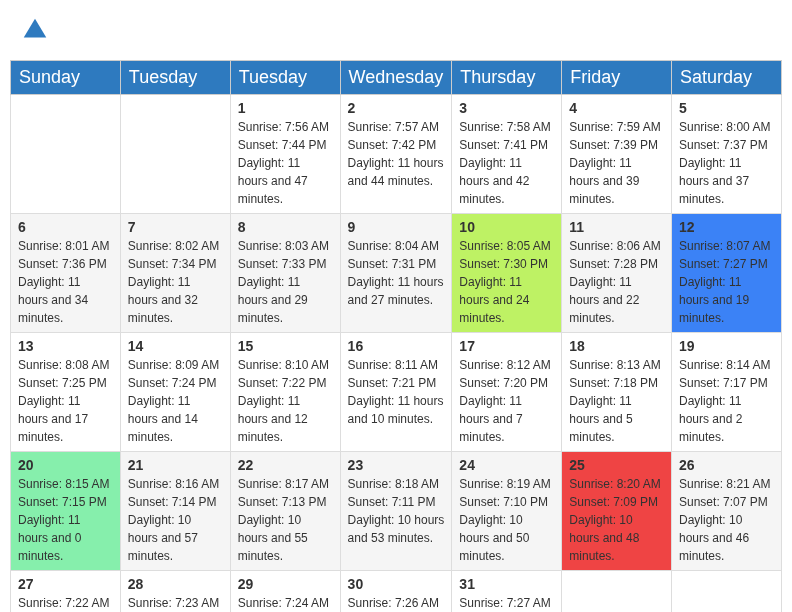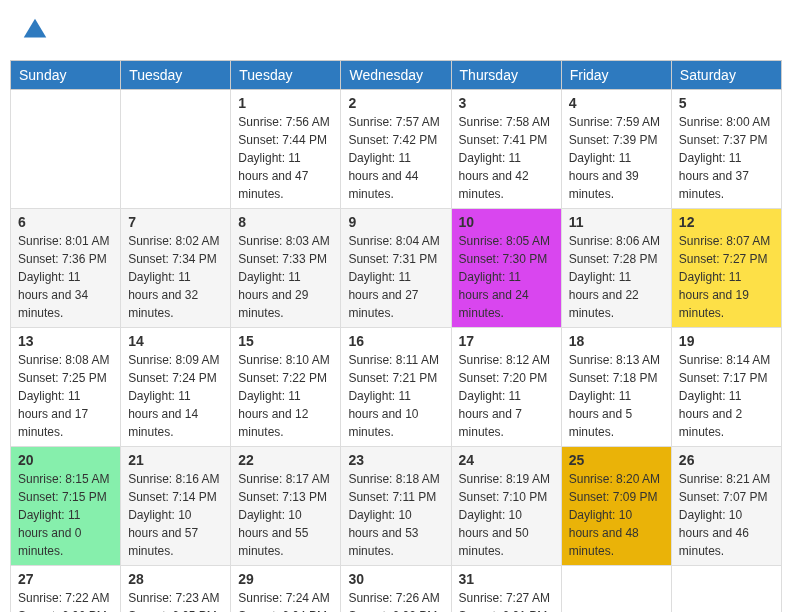--- a/index.html
+++ b/index.html
@@ -55,21 +55,21 @@
     }
     .calendar {
       width: 100%;
       border-collapse: collapse;
     }
     .calendar th {
       background-color: #2e7abf;
       color: white;
       text-align: left;
       padding: 6px 8px;
-      font-size: 14px;
+      font-size: 18px;
       font-weight: normal;
       border: 1px solid #ccc;
     }
     .calendar td {
       vertical-align: top;
       padding: 5px 7px;
       font-size: 11px;
       color: #333;
       border: 1px solid #ddd;
       width: calc(100% / 7);
@@ -160,29 +160,29 @@
           <div class="day-info">Sunrise: 8:02 AM<br>Sunset: 7:34 PM<br>Daylight: 11 hours and 32 minutes.</div>
         </td>
         <td style="background-color: rgb(245, 245, 245);">
           <span class="day-number">8</span>
           <div class="day-info">Sunrise: 8:03 AM<br>Sunset: 7:33 PM<br>Daylight: 11 hours and 29 minutes.</div>
         </td>
         <td style="background-color: rgb(245, 245, 245);">
           <span class="day-number">9</span>
           <div class="day-info">Sunrise: 8:04 AM<br>Sunset: 7:31 PM<br>Daylight: 11 hours and 27 minutes.</div>
         </td>
-        <td style="background-color: #d946ef;">
+        <td style="background-color: #bef264;">
           <span class="day-number">10</span>
           <div class="day-info">Sunrise: 8:05 AM<br>Sunset: 7:30 PM<br>Daylight: 11 hours and 24 minutes.</div>
         </td>
         <td style="background-color: rgb(245, 245, 245);">
           <span class="day-number">11</span>
           <div class="day-info">Sunrise: 8:06 AM<br>Sunset: 7:28 PM<br>Daylight: 11 hours and 22 minutes.</div>
         </td>
-        <td style="background-color: #fde047;">
+        <td style="background-color: #3b82f6;">
           <span class="day-number">12</span>
           <div class="day-info">Sunrise: 8:07 AM<br>Sunset: 7:27 PM<br>Daylight: 11 hours and 19 minutes.</div>
         </td>
       </tr>
       <tr>
         <td>
           <span class="day-number">13</span>
           <div class="day-info">Sunrise: 8:08 AM<br>Sunset: 7:25 PM<br>Daylight: 11 hours and 17 minutes.</div>
         </td>
         <td>
@@ -224,21 +224,21 @@
           <div class="day-info">Sunrise: 8:17 AM<br>Sunset: 7:13 PM<br>Daylight: 10 hours and 55 minutes.</div>
         </td>
         <td style="background-color: rgb(245, 245, 245);">
           <span class="day-number">23</span>
           <div class="day-info">Sunrise: 8:18 AM<br>Sunset: 7:11 PM<br>Daylight: 10 hours and 53 minutes.</div>
         </td>
         <td style="background-color: rgb(245, 245, 245);">
           <span class="day-number">24</span>
           <div class="day-info">Sunrise: 8:19 AM<br>Sunset: 7:10 PM<br>Daylight: 10 hours and 50 minutes.</div>
         </td>
-        <td style="background-color: #eab308;">
+        <td style="background-color: #ef4444;">
           <span class="day-number">25</span>
           <div class="day-info">Sunrise: 8:20 AM<br>Sunset: 7:09 PM<br>Daylight: 10 hours and 48 minutes.</div>
         </td>
         <td style="background-color: rgb(245, 245, 245);">
           <span class="day-number">26</span>
           <div class="day-info">Sunrise: 8:21 AM<br>Sunset: 7:07 PM<br>Daylight: 10 hours and 46 minutes.</div>
         </td>
       </tr>
       <tr>
         <td>

